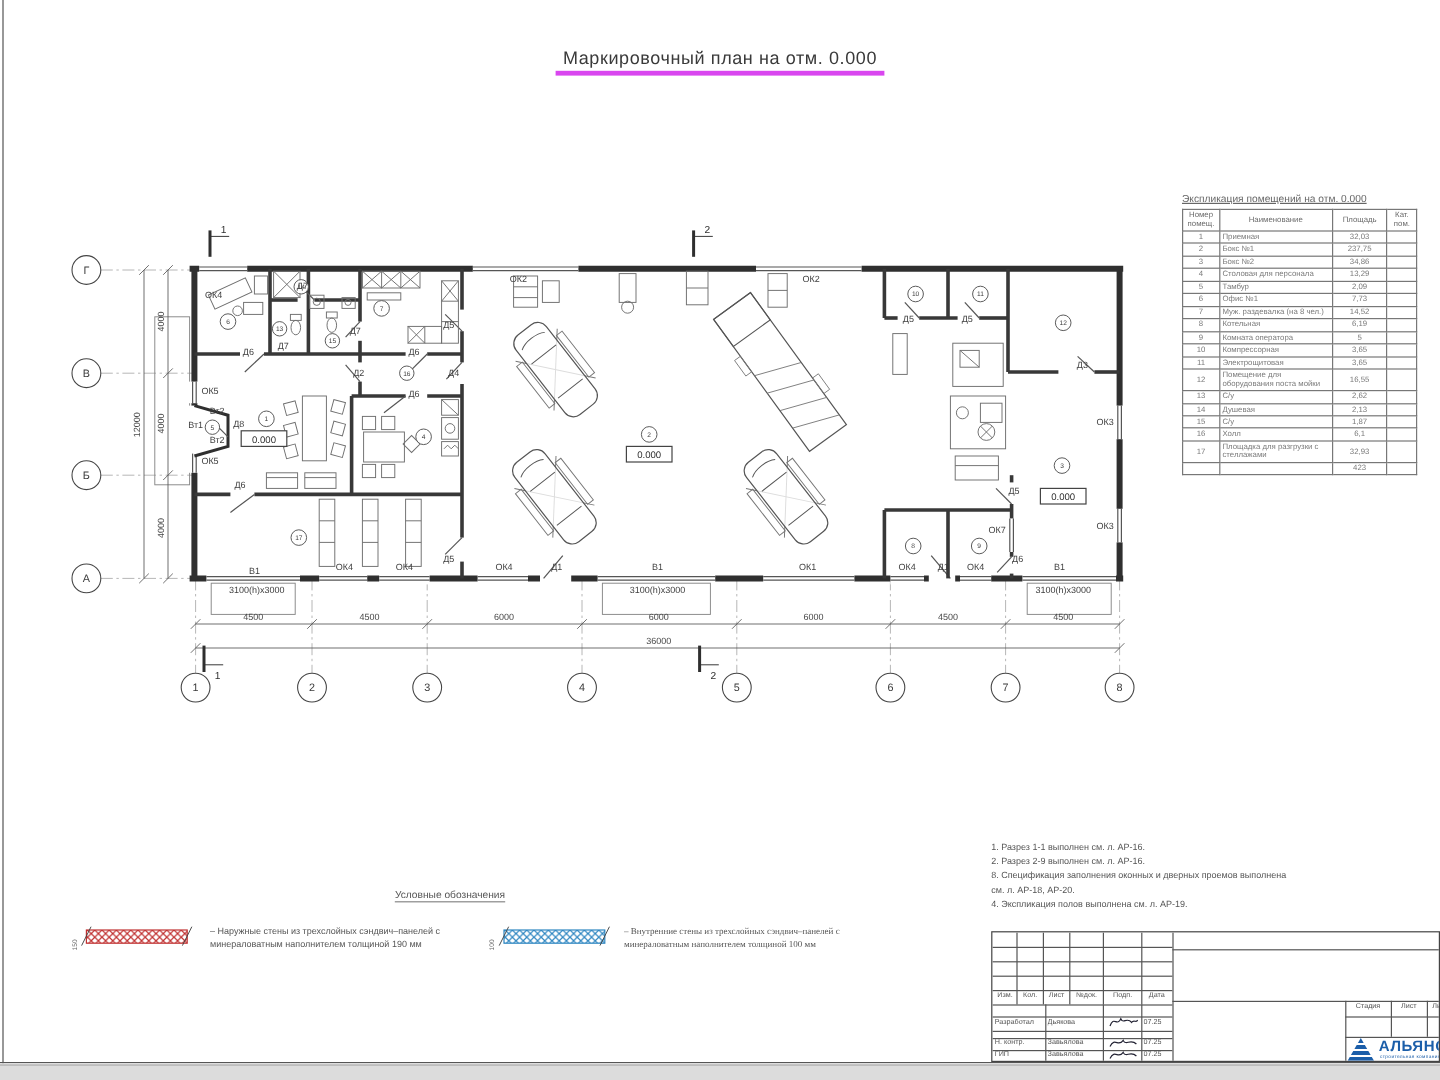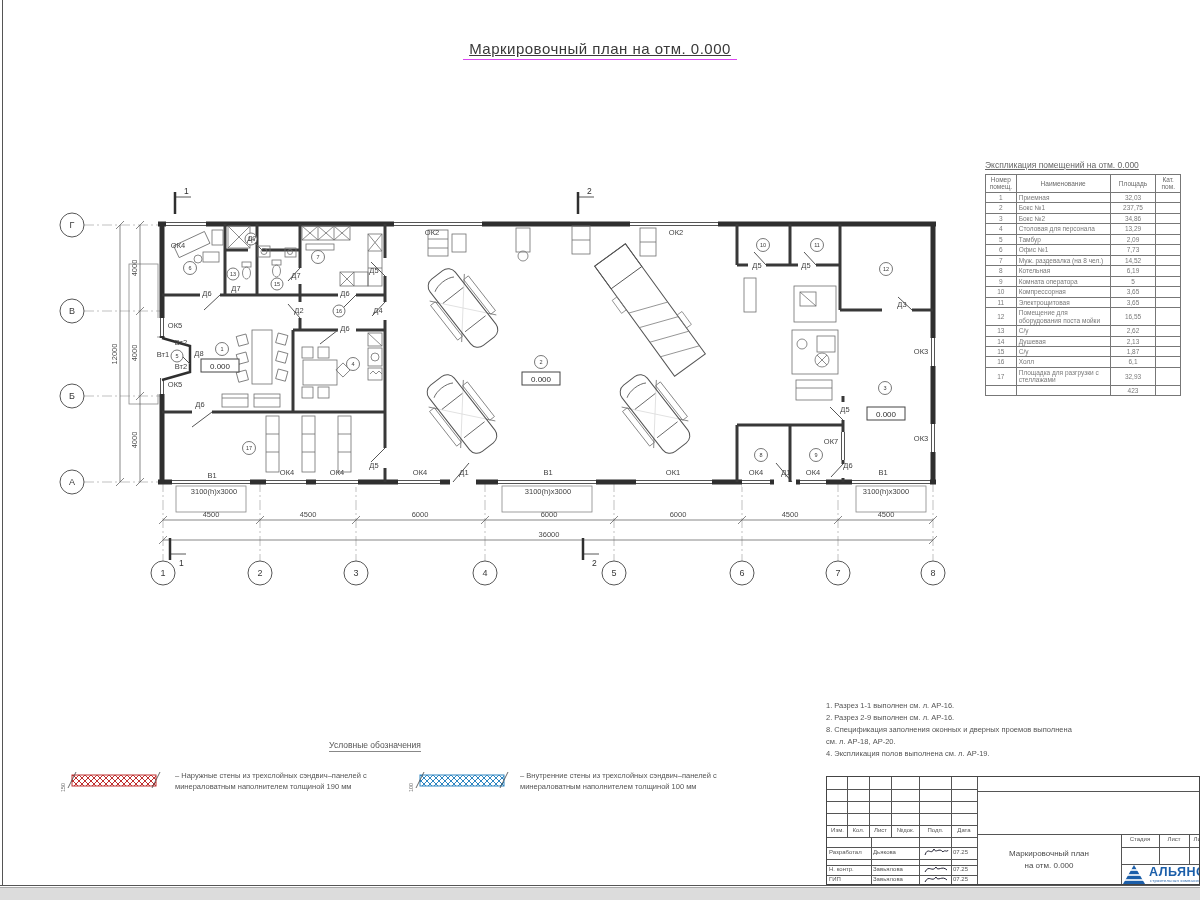--- a/index.html
+++ b/index.html
@@ -5,21 +5,21 @@
   html,body{margin:0;padding:0;}
   body{width:1200px;height:900px;position:relative;background:#fff;overflow:hidden;
        font-family:"Liberation Sans",sans-serif;color:#555;}
   
   .frame-left{position:absolute;left:2px;top:0;width:1px;height:886px;background:#555;}
   .frame-bottom{position:absolute;left:0;top:885px;width:1200px;height:1px;background:#555;}
   .bottom-strip{position:absolute;left:0;top:887px;width:1200px;height:13px;background:#dcdcdc;border-top:1px solid #aaa;}
   
   .sheet-title{position:absolute;left:0;top:40px;width:1200px;text-align:center;
     font-size:15px;letter-spacing:.5px;color:#3a3a3a;}
-  .sheet-title span{border-bottom:1px solid #d946ef;padding:0 6px 2px;text-decoration:underline;}
+  .sheet-title span{border-bottom:4px solid #d946ef;padding:0 6px 2px;}
   
   #plan-svg{position:absolute;left:0;top:0;}
   text{font-family:"Liberation Sans",sans-serif;fill:#4a4a4a;}
   .lbl{font-size:7.5px;text-anchor:middle;fill:#3f3f3f;}
   .dimt{font-size:7.5px;text-anchor:middle;fill:#4a4a4a;}
   .axt{font-size:9px;text-anchor:middle;fill:#3a3a3a;}
   .rmt{font-size:5.5px;text-anchor:middle;fill:#3a3a3a;}
   .elev{font-size:8px;text-anchor:middle;fill:#2f2f2f;}
   .sect{font-size:8.5px;fill:#2f2f2f;}
   
@@ -773,21 +773,21 @@
 <svg class="leg-bar" style="left:412px;top:772px;" width="100" height="18">
   <defs>
       <pattern id="xb" width="6" height="6" patternUnits="userSpaceOnUse">
         <path d="M0 6 L6 0 M0 0 L6 6" stroke="#2e86c1" stroke-width="1" fill="none"></path>
       </pattern>
     </defs>
   <rect x="8" y="3" width="84" height="11" fill="url(#xb)" stroke="#2e86c1" stroke-width="1"></rect>
   <line x1="4" y1="16" x2="12" y2="0" stroke="#444" stroke-width="0.8"></line>
     <line x1="88" y1="16" x2="96" y2="0" stroke="#444" stroke-width="0.8"></line>
 </svg>
-<div class="leg-item" style="left:520px;top:770px;width:205px;">– Внутренние стены из трехслойных сэндвич–панелей с минераловатным наполнителем толщиной 100 мм</div>
+<div class="leg-item" style="left:520px;top:770px;width:205px;font-family:Liberation Serif, serif;">– Внутренние стены из трехслойных сэндвич–панелей с минераловатным наполнителем толщиной 100 мм</div>
 
 <div class="notes">
   <div>1. Разрез 1-1 выполнен см. л. АР-16.</div>
   <div>2. Разрез 2-9 выполнен см. л. АР-16.</div>
   <div>8. Спецификация заполнения оконных и дверных проемов выполнена</div>
   <div>см. л. АР-18, АР-20.</div>
   <div>4. Экспликация полов выполнена см. л. АР-19.</div>
 </div>
 
 <div class="tblock">
@@ -833,24 +833,20 @@
   <div class="tb-cell" style="left:2px;top:99px;">ГИП</div>
   <div class="tb-cell" style="left:46px;top:99px;">Завьялова</div>
   <svg style="position:absolute;left:96px;top:97px;" width="26" height="11">
       <path d="M2 8 C6 0,9 9,13 3 C15 8,19 1,24 6" fill="none" stroke="#223" stroke-width="1"></path>
     </svg>
   <div class="tb-cell" style="left:126px;top:99px;">07.25</div>
 
   <div class="tb-line" style="left:150px;top:0;width:1px;height:109px;"></div>
   <div class="tb-line" style="left:150px;top:14px;width:224px;height:1px;"></div>
   <div class="tb-line" style="left:150px;top:57px;width:224px;height:1px;"></div>
-  <div class="tb-doc">
-    <div>Маркировочный план</div>
-    <div>на отм. 0.000</div>
-  </div>
   <div class="tb-line" style="left:294px;top:57px;width:1px;height:52px;"></div>
   <div class="tb-line" style="left:294px;top:70px;width:80px;height:1px;"></div>
   <div class="tb-line" style="left:294px;top:87px;width:80px;height:1px;"></div>
   <div class="tb-line" style="left:332px;top:57px;width:1px;height:30px;"></div>
   <div class="tb-line" style="left:362px;top:57px;width:1px;height:30px;"></div>
   <div class="tb-cell" style="left:295px;top:59px;width:36px;text-align:center;">Стадия</div>
   <div class="tb-cell" style="left:333px;top:59px;width:28px;text-align:center;">Лист</div>
   <div class="tb-cell" style="left:363px;top:59px;width:20px;text-align:center;">Лист</div>
   <div class="tb-logo">
     <svg width="22" height="20" style="position:absolute;left:0;top:0;">

